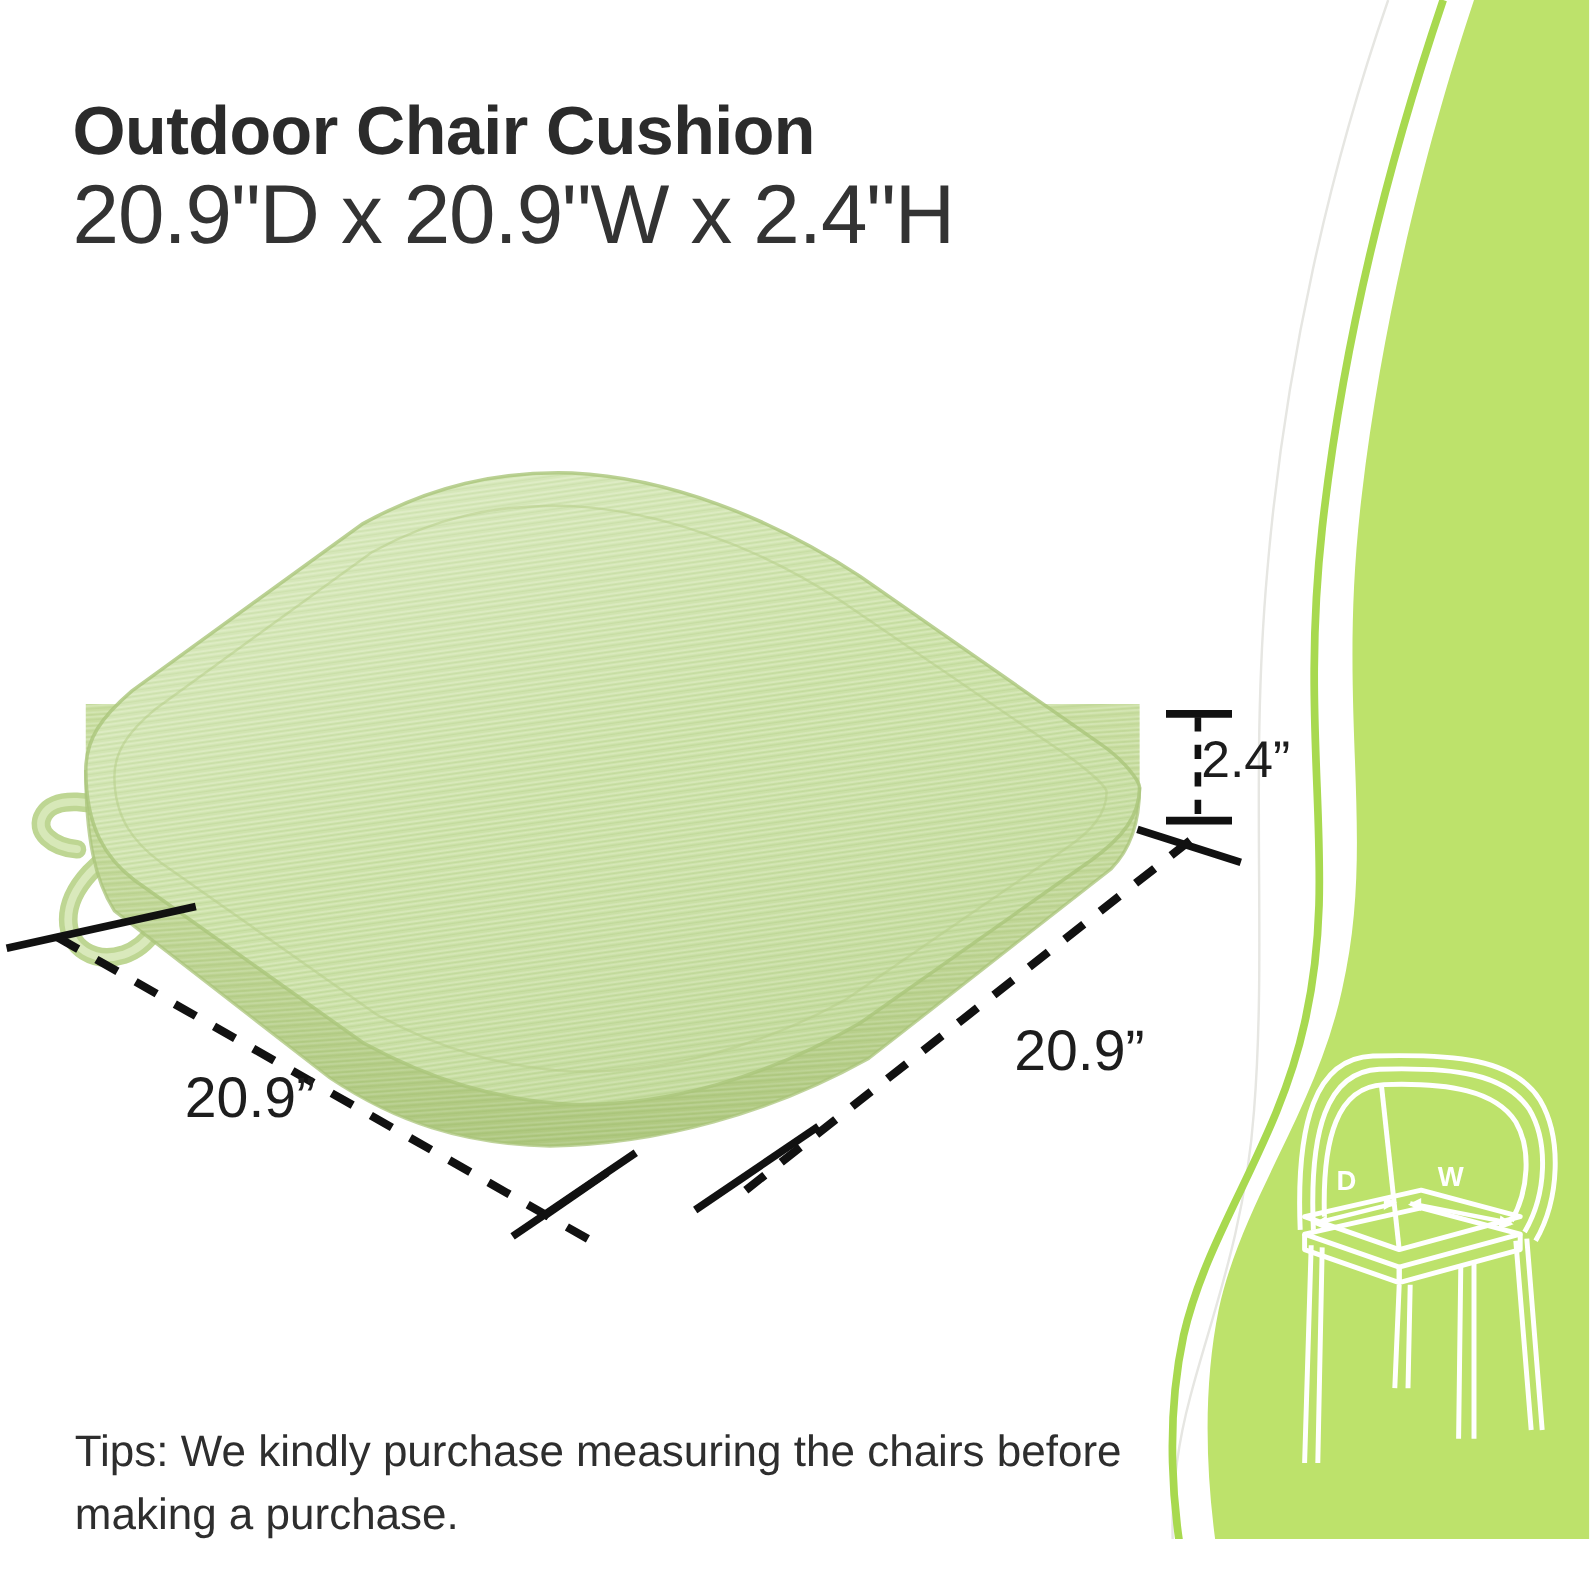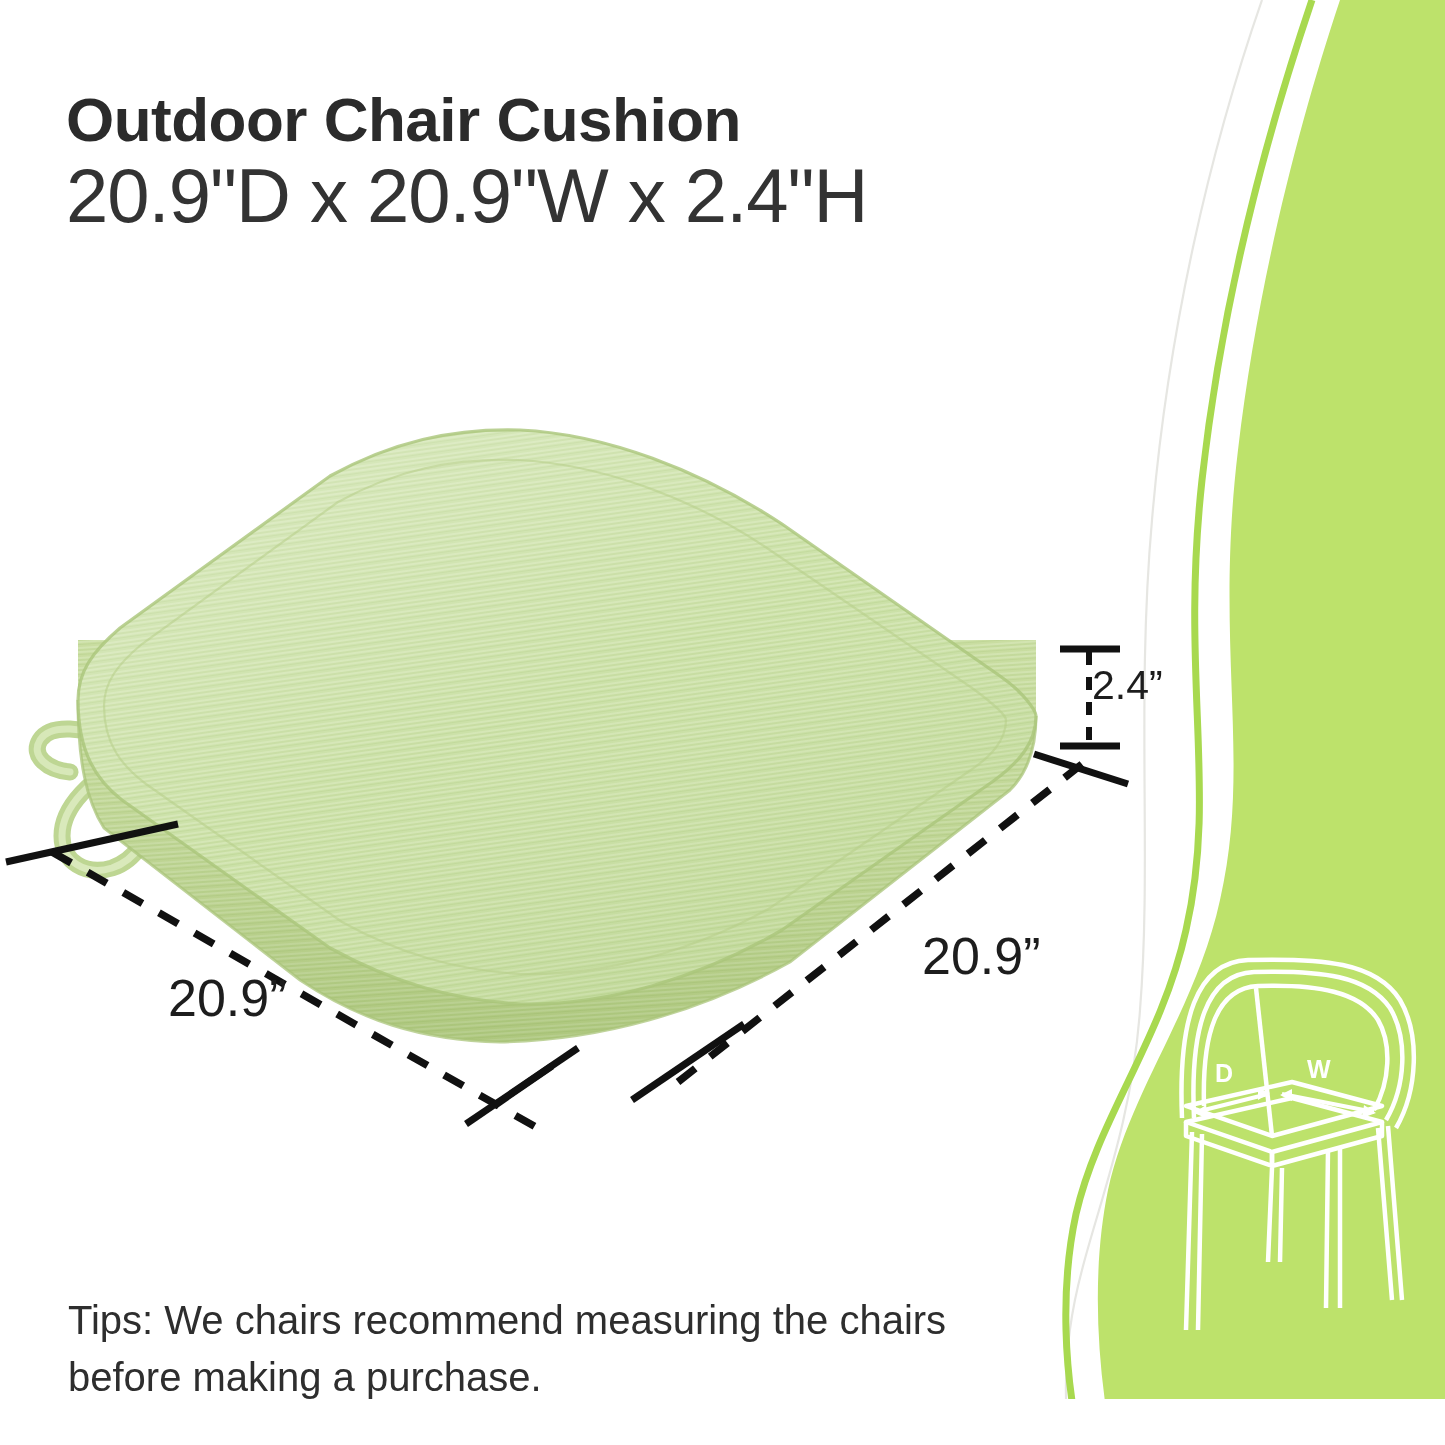--- a/index.html
+++ b/index.html
@@ -30,21 +30,21 @@
     font-family:"Liberation Sans",sans-serif;
   }
 
   
   .dim-label{
     position:absolute;font-size:52px;color:#1d1d1d;white-space:nowrap;
     font-family:"Liberation Sans",sans-serif;
   }
   #dim-depth-label{left:168px;top:968px;}
   #dim-width-label{left:922px;top:926px;}
-  #dim-height-label{left:1092px;top:662px;font-size:41px;}
+  #dim-height-label{left:1092px;top:662px;font-size:47px;}
 
   
   #cushion-layer{position:absolute;left:0;top:0;width:1445px;height:1445px;}
 </style>
 </head>
 <body>
 
 <div id="stage">
 
   <svg id="wave-layer" width="1445" height="1445" viewBox="0 0 1445 1445">
@@ -229,15 +229,15 @@
 
       <text x="1215" y="1082" fill="#ffffff" stroke="none" font-family="Liberation Sans, sans-serif" font-size="25" font-weight="bold">D</text>
       <text x="1307" y="1078" fill="#ffffff" stroke="none" font-family="Liberation Sans, sans-serif" font-size="25" font-weight="bold">W</text>
     </g>
   </svg>
 
   <div class="dim-label" id="dim-depth-label">20.9”</div>
   <div class="dim-label" id="dim-width-label">20.9”</div>
   <div class="dim-label" id="dim-height-label">2.4”</div>
 
-  <div class="tips">Tips: We chairs recommend measuring the chairs before making a purchase.</div>
+  <div class="tips">Tips: We kindly purchase measuring the chairs before making a purchase.</div>
 
 </div>
 
 </body></html>

